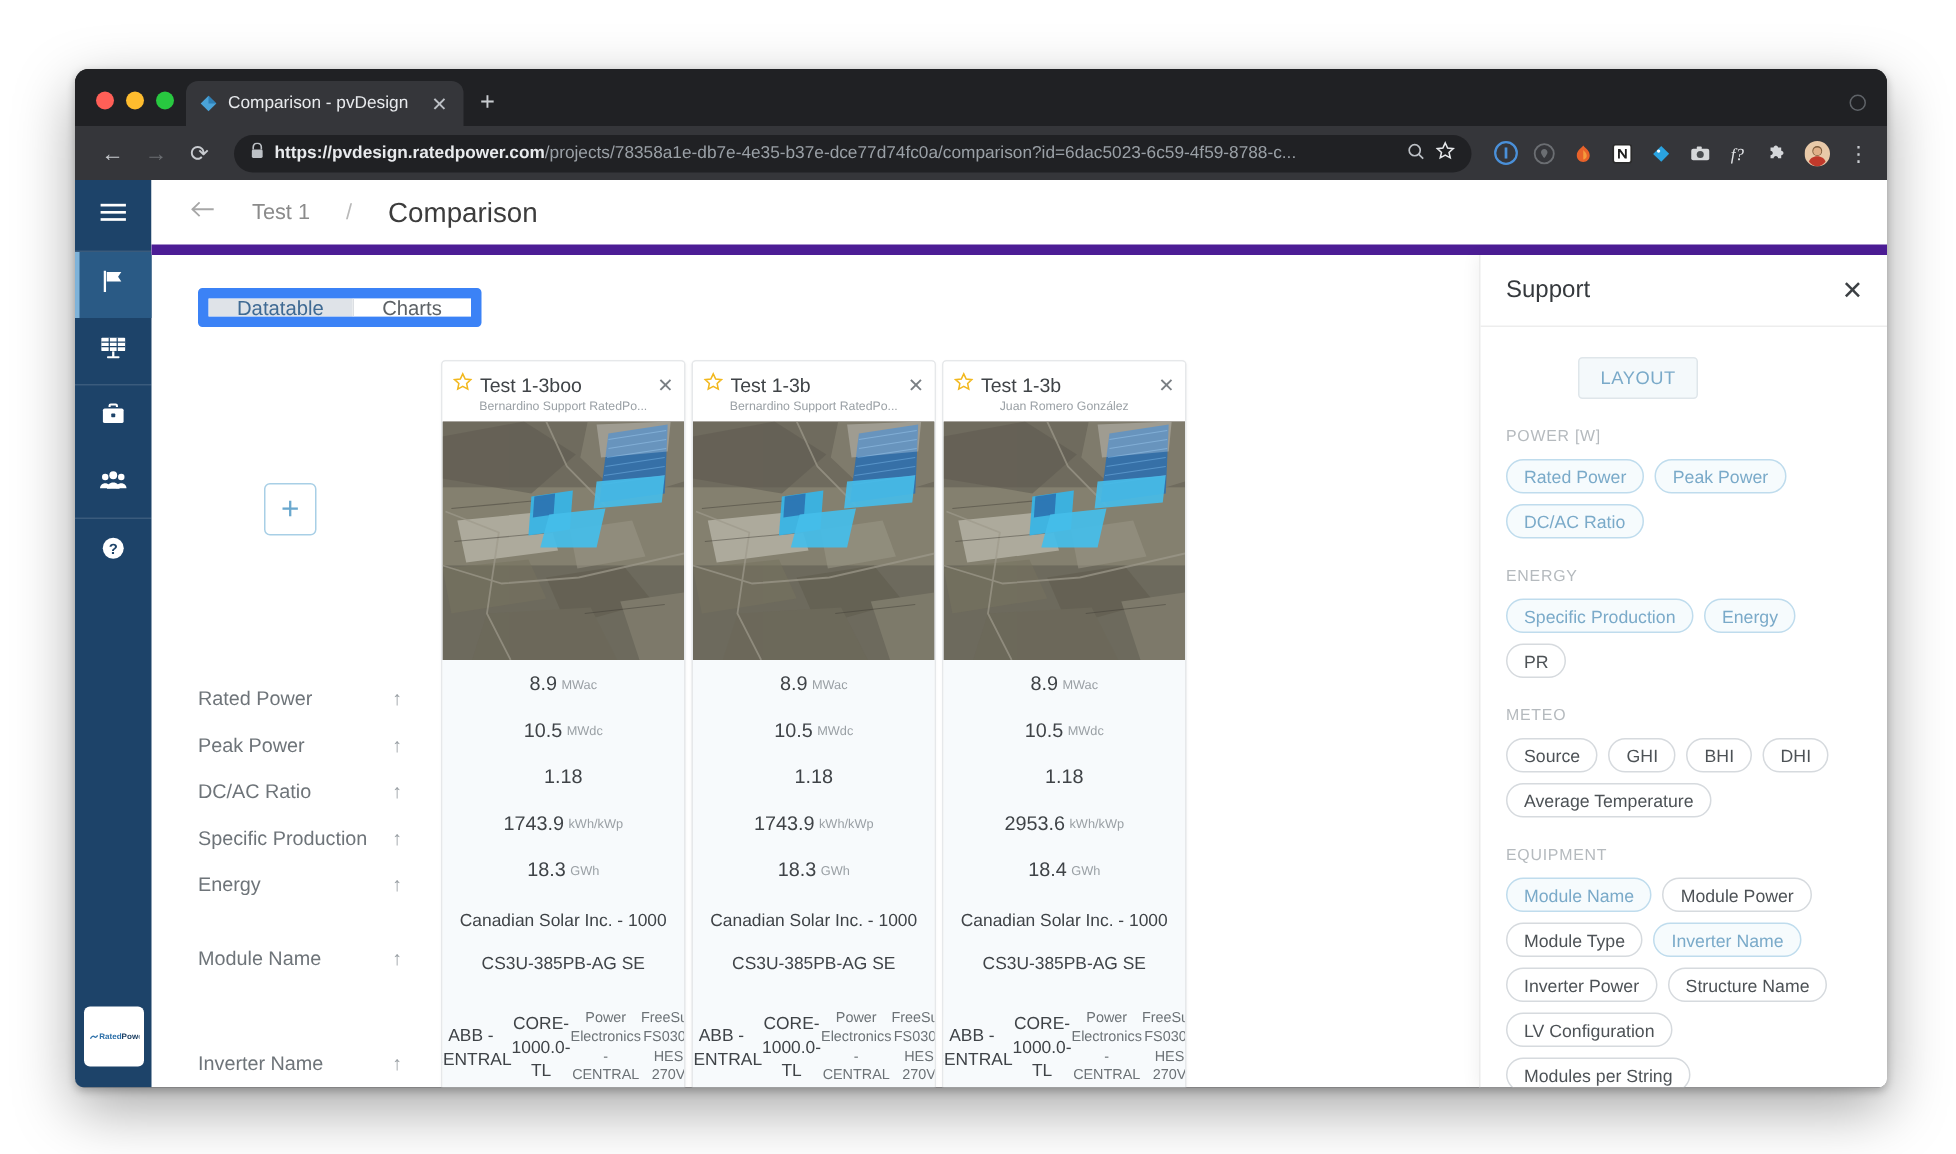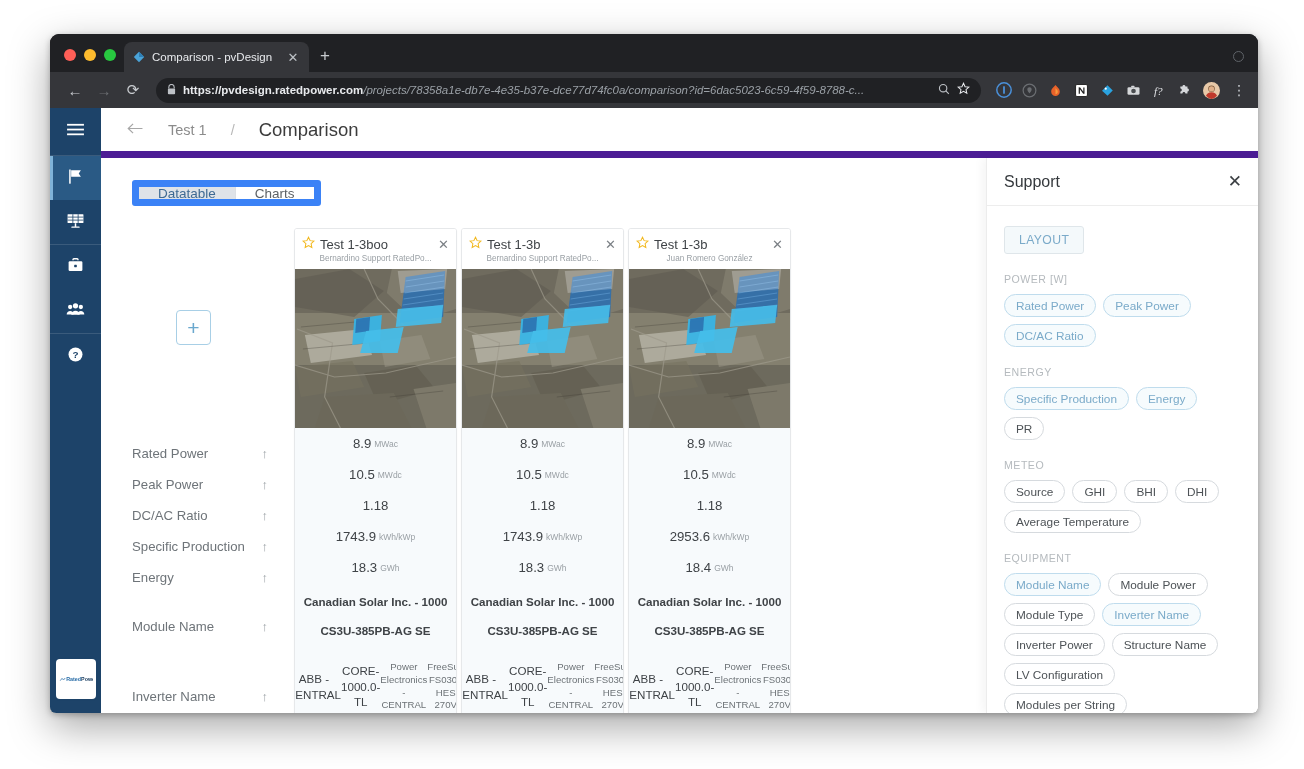--- a/index.html
+++ b/index.html
@@ -6,21 +6,21 @@
   html, body {
     width: 1304px; height: 769px;
     background: #ffffff;
     font-family: "Liberation Sans", sans-serif;
     overflow: hidden;
   }
 
   
   #browser-window {
     position: absolute;
-    left: 50px; top: 34px;
+    left: 50px; top: 46px;
     width: 1208px; height: 679px;
     background: #202124;
     border-radius: 9px 9px 6px 6px;
     overflow: hidden;
     box-shadow: 0 14px 40px rgba(0,0,0,0.35), 0 2px 6px rgba(0,0,0,0.25);
   }
 
   
   .tabstrip {
     height: 38px; background: #202124;
@@ -78,21 +78,21 @@
   .navbtn.disabled { color: #6b6e72; }
   .omnibox {
     flex: 1; height: 25px; margin: 0 7px;
     background: #202124; border-radius: 13px;
     display: flex; align-items: center;
     padding: 0 11px; gap: 7px; overflow: hidden;
   }
   .lock { font-size: 9.5px; color: #bdc1c6; flex: 0 0 auto; }
   .url { font-size: 11.5px; white-space: nowrap; overflow: hidden; flex: 1; }
   .url .u-strong { color: #e8eaed; font-weight: bold; }
-  .url .u-dim { color: #9aa0a6; font-style: italic; }
+  .url .u-dim { color: #9aa0a6; }
   .omni-ico { color: #bdc1c6; font-size: 12px; cursor: pointer; flex: 0 0 auto; }
   .extbar { display: flex; align-items: center; gap: 9px; padding-left: 4px; }
   .ext { width: 17px; height: 17px; display: flex; align-items: center; justify-content: center; cursor: pointer; }
   .kebab { color: #c9ccd0; font-size: 14px; letter-spacing: 0; line-height: 0.6; cursor: pointer; padding-left: 3px; }
 
   
   #app {
     position: absolute; left: 0; top: 74px;
     width: 1208px; height: 605px;
     background: #ffffff; display: flex; overflow: hidden;
@@ -198,21 +198,21 @@
 
   .thumb { width: 100%; height: 159px; position: relative; overflow: hidden; background: #6e6d64; }
   .thumb svg { display: block; width: 100%; height: 100%; }
 
   .card-body { background: #f7fafc; }
   .cell {
     height: 31px; display: flex; align-items: center; justify-content: center;
     gap: 3px; color: #3f4347; font-size: 13.2px;
   }
   .cell .unit { font-size: 8.5px; color: #9aa0a5; }
-  .cell.tall2 { height: 66px; flex-direction: column; gap: 13px; justify-content: center; font-weight: bold; }
+  .cell.tall2 { height: 66px; flex-direction: column; gap: 13px; justify-content: center; }
   .cell.tall3 { height: 75px; flex-direction: row; gap: 0px; justify-content: center; }
   .cell .l1 { font-size: 11.6px; color: #3f4347; line-height: 1.35; text-align: center; }
   .cell .l2 { font-size: 9.6px; color: #6c7276; line-height: 1.35; text-align: center; }
 
   
   #filters {
     width: 272px; flex: 0 0 272px; background: #fff;
     border-left: 1px solid #ececec;
     display: flex; flex-direction: column;
     box-shadow: -3px 0 10px rgba(0,0,0,0.05);
@@ -226,20 +226,21 @@
   .fil-close { font-size: 17px; color: #3c4044; cursor: pointer; line-height: 1; font-weight: 300; }
   .fil-body { flex: 1; padding: 20px 17px 10px 17px; overflow: hidden; }
 
   .layout-btn {
     display: inline-flex; align-items: center; justify-content: center;
     height: 28px; padding: 0 14px;
     border: 1px solid #dfe6ea; border-radius: 3px;
     background: #f4f9fb; color: #7aaac9;
     font-size: 12.2px; letter-spacing: 0.4px; cursor: pointer;
     margin-bottom: 19px;
+    margin-left: 48px;
   }
   .fil-group-label {
     font-size: 10.6px; color: #b5babe; letter-spacing: 0.5px;
     margin-bottom: 9px;
   }
   .chips { display: flex; flex-wrap: wrap; gap: 7px; margin-bottom: 19px; }
   .chip {
     height: 23px; padding: 0 11px; border-radius: 12px;
     display: inline-flex; align-items: center;
     font-size: 11.8px; cursor: pointer;

